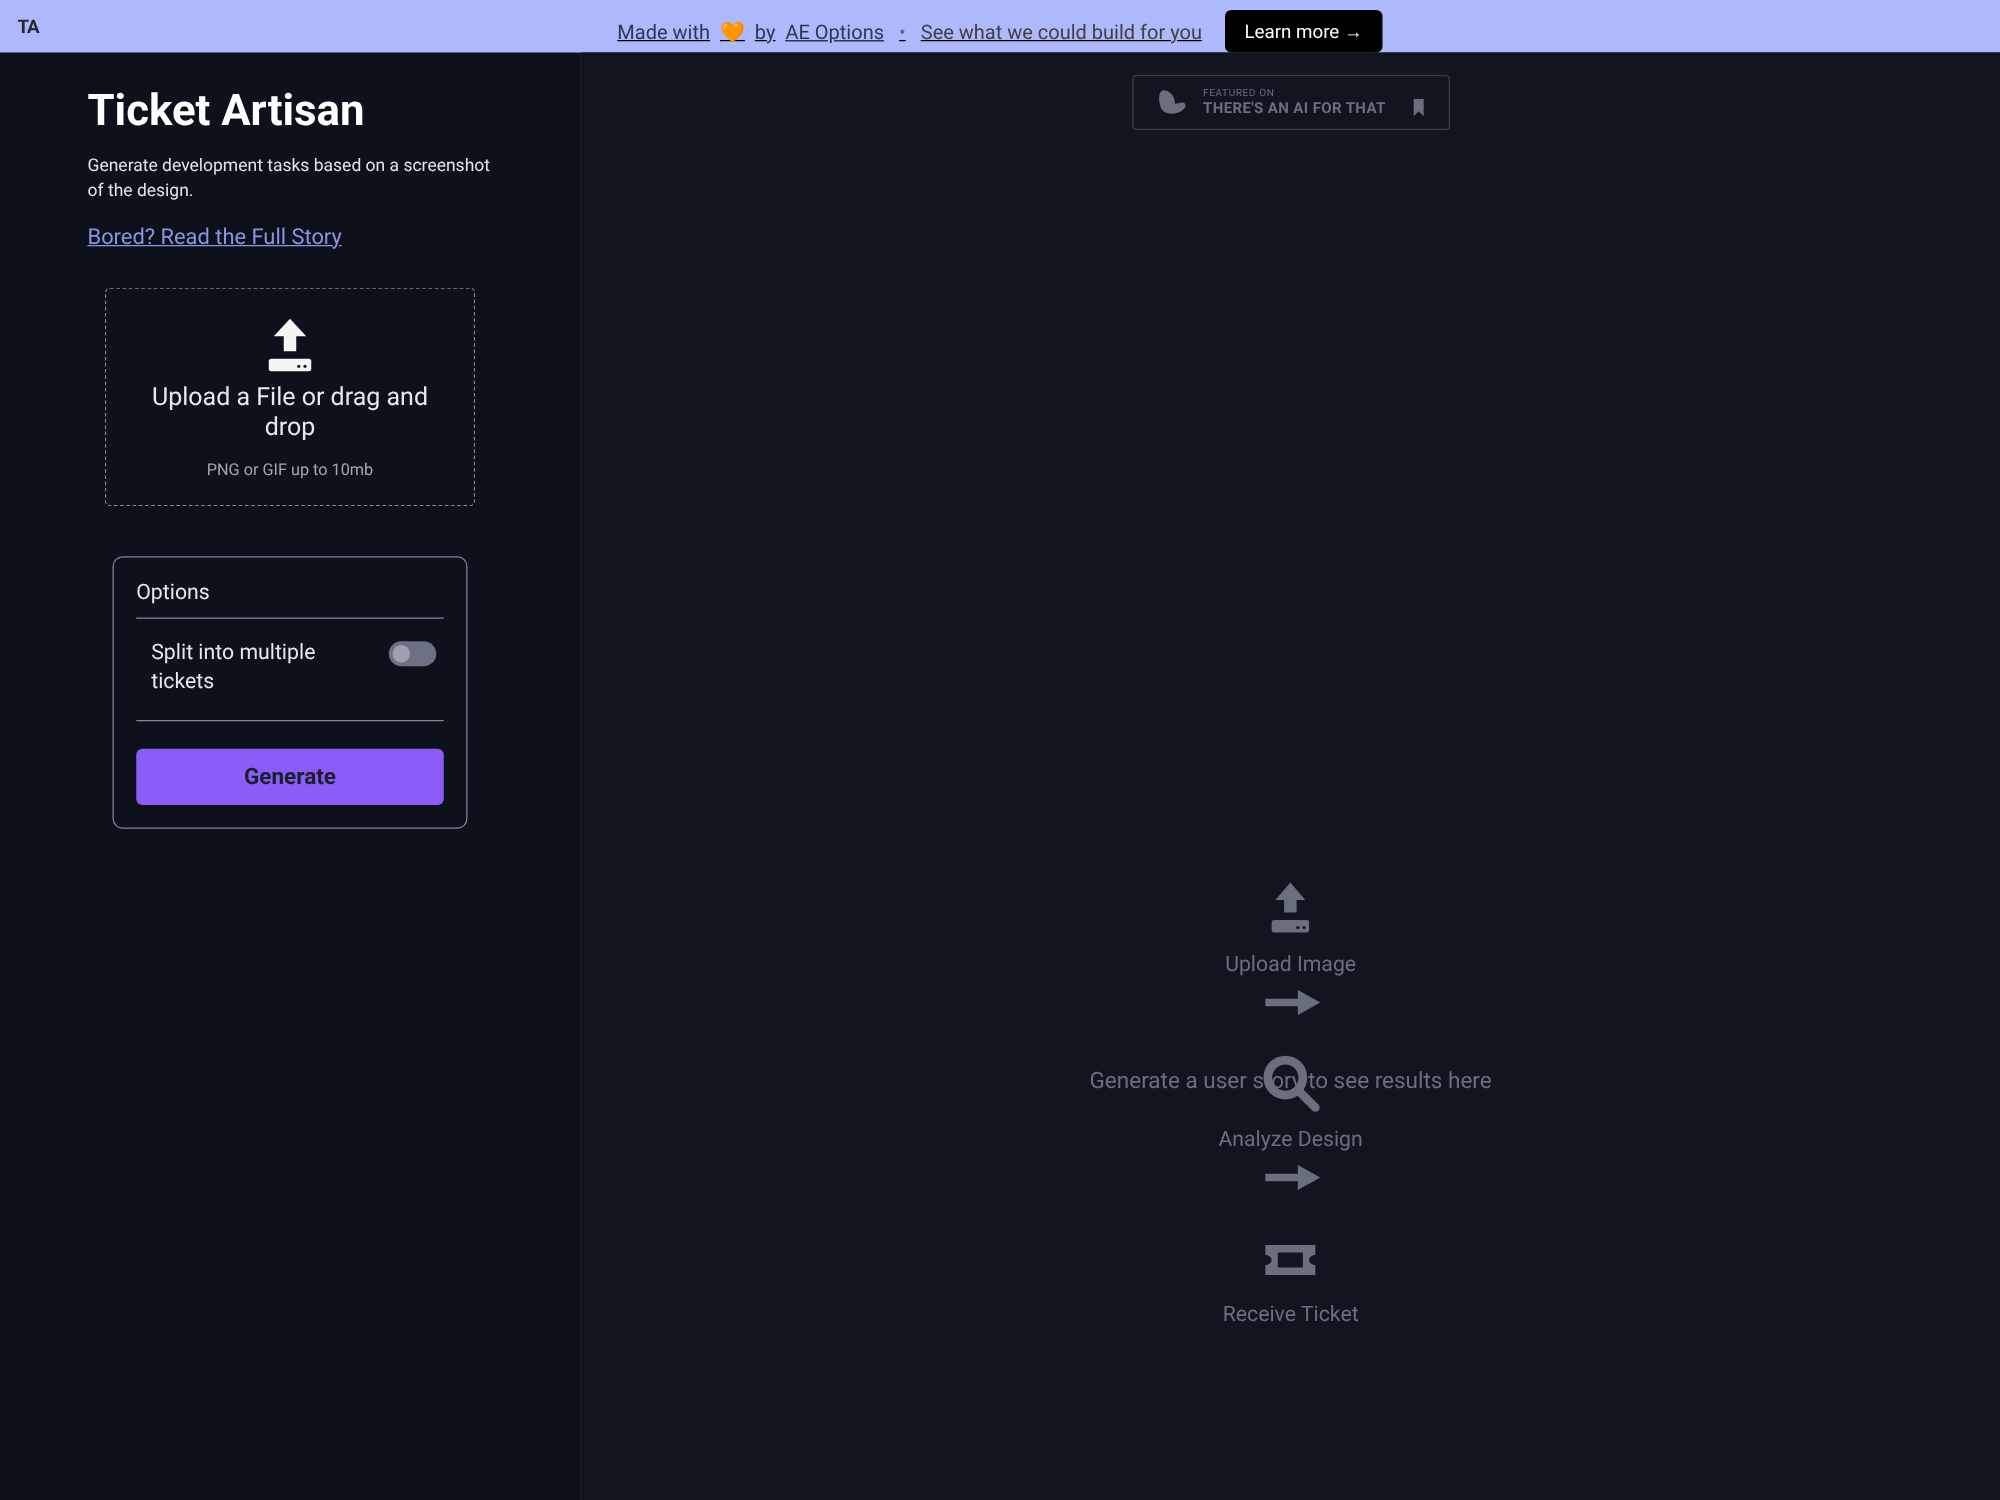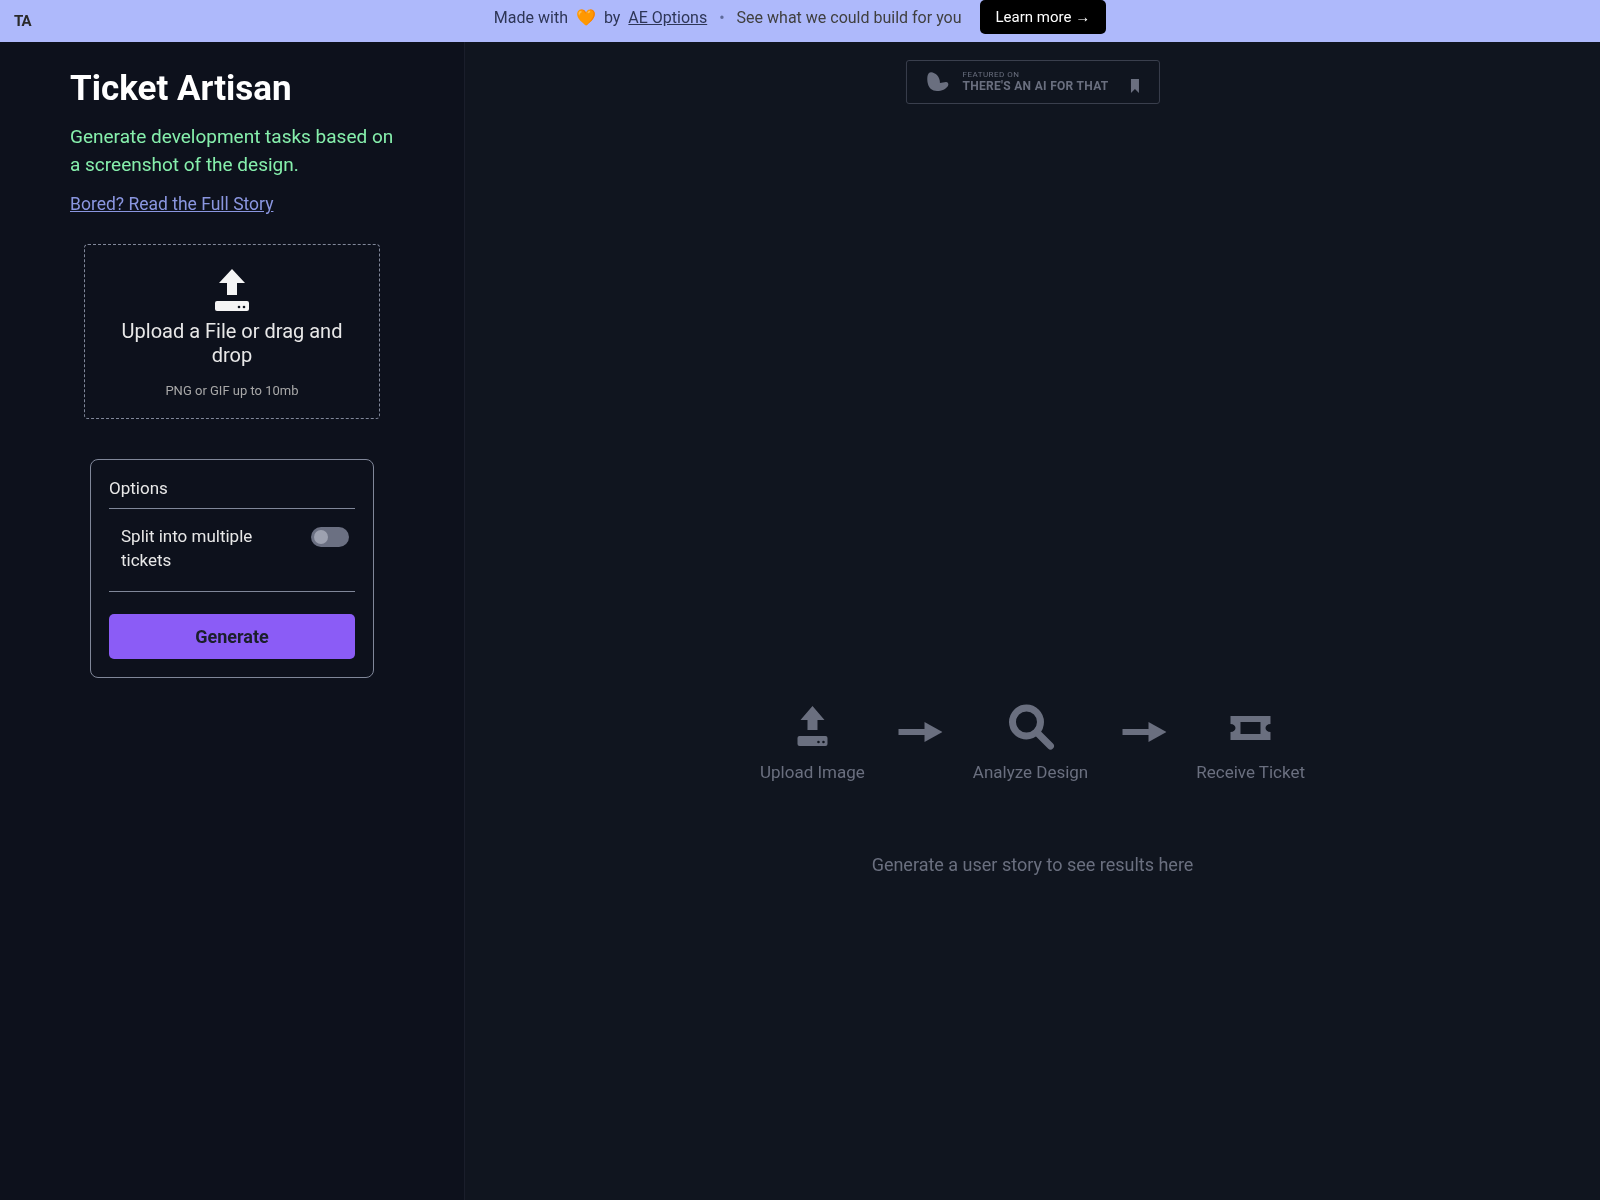--- a/index.html
+++ b/index.html
@@ -11,23 +11,24 @@
     body {
       width: 1600px;
       height: 1200px;
       background: #0d111c;
       overflow: hidden;
     }
     .top-banner {
       background: #aeb9fb;
       height: 42px;
       display: flex;
-      align-items: flex-start;
+      align-items: flex-end;
       justify-content: center;
       position: relative;
+      text-decoration: underline;
     }
     .logo-ta {
       position: absolute;
       left: 14px;
       top: 50%;
       transform: translateY(-50%);
       font-weight: bold;
       color: #2a2a2a;
       font-size: 15px;
       letter-spacing: -1px;
@@ -75,23 +76,23 @@
       color: #f5f5f5;
       border-right: 1px solid #1a1e2b;
     }
     .sidebar h1 {
       font-size: 35px;
       font-weight: 700;
       margin-bottom: 14px;
       color: #ffffff;
     }
     .sidebar-desc {
-      font-size: 19px;
+      font-size: 14px;
       line-height: 1.45;
-      color: #86efac;
+      color: #e5e5e5;
       margin-bottom: 16px;
     }
     .full-story-link {
       color: #8a96e0;
       text-decoration: underline;
       font-size: 17.5px;
       display: inline-block;
       margin-bottom: 30px;
     }
     .upload-box {
@@ -215,20 +216,21 @@
       margin-left: 8px;
     }
     .steps-row {
       position: absolute;
       top: 660px;
       left: 50%;
       transform: translateX(-50%);
       display: flex;
       align-items: center;
       gap: 30px;
+      flex-direction: column;
     }
     .step-item {
       display: flex;
       flex-direction: column;
       align-items: center;
       gap: 12px;
     }
     .step-icon {
       width: 48px;
       height: 48px;

